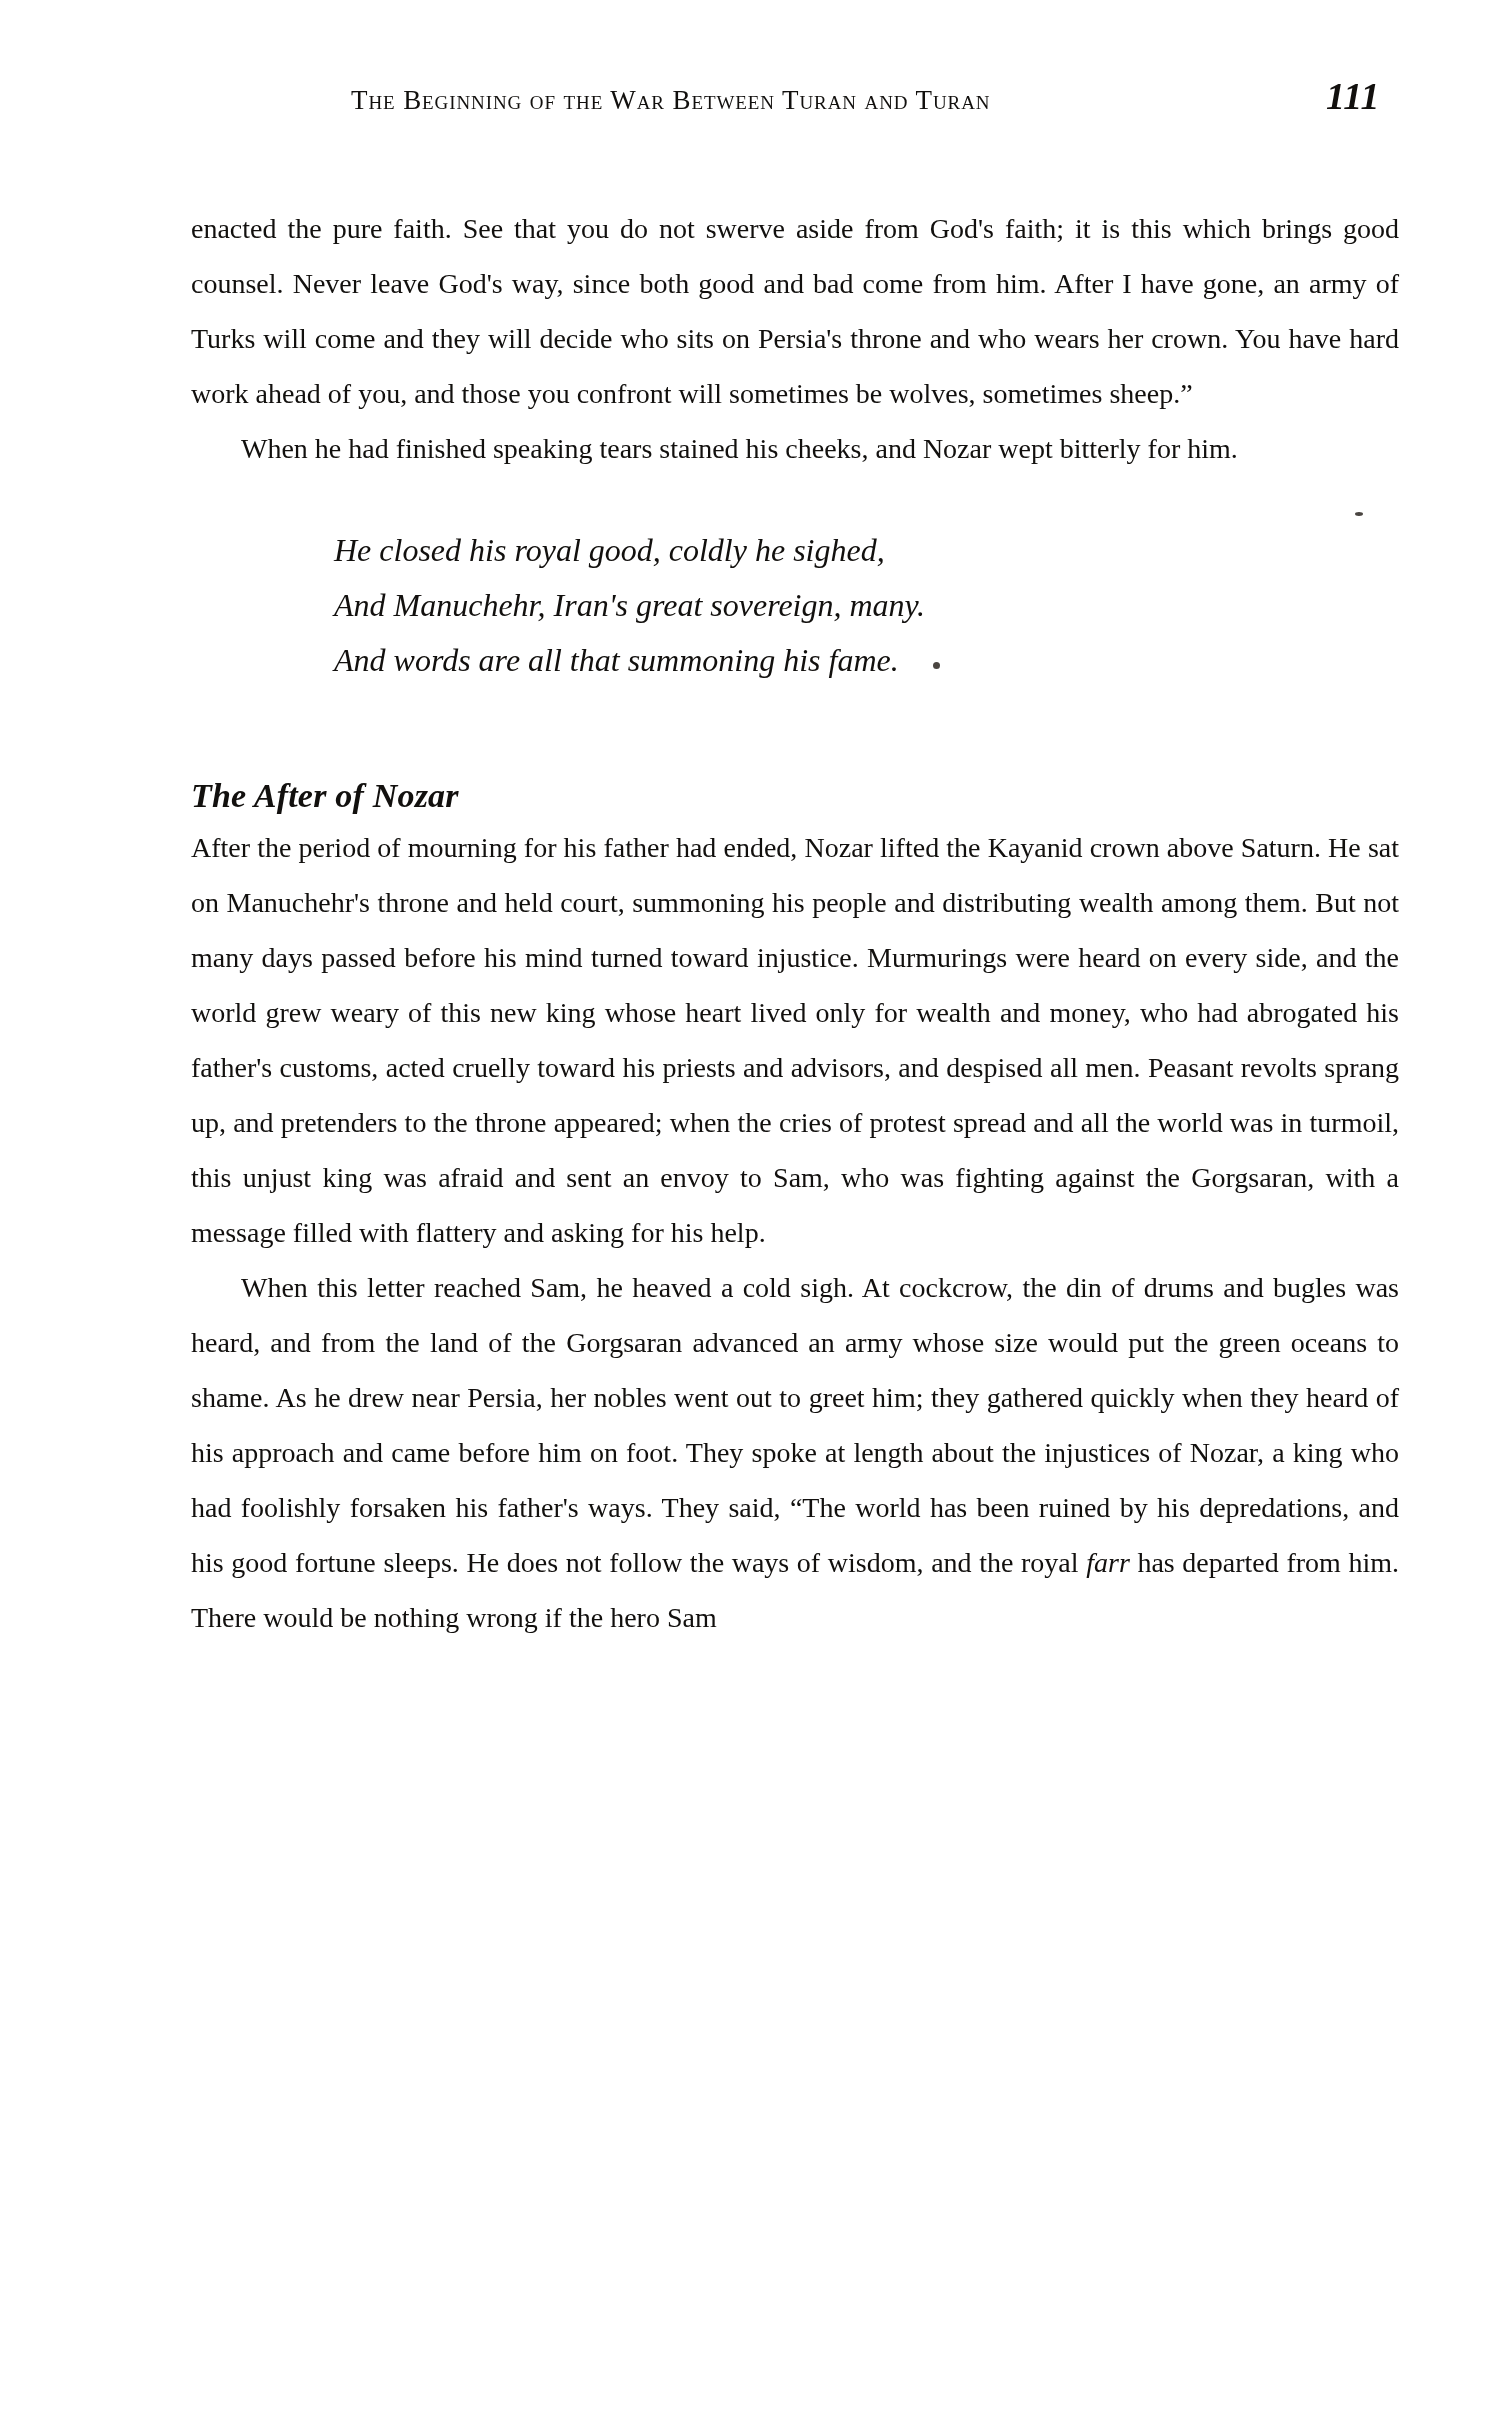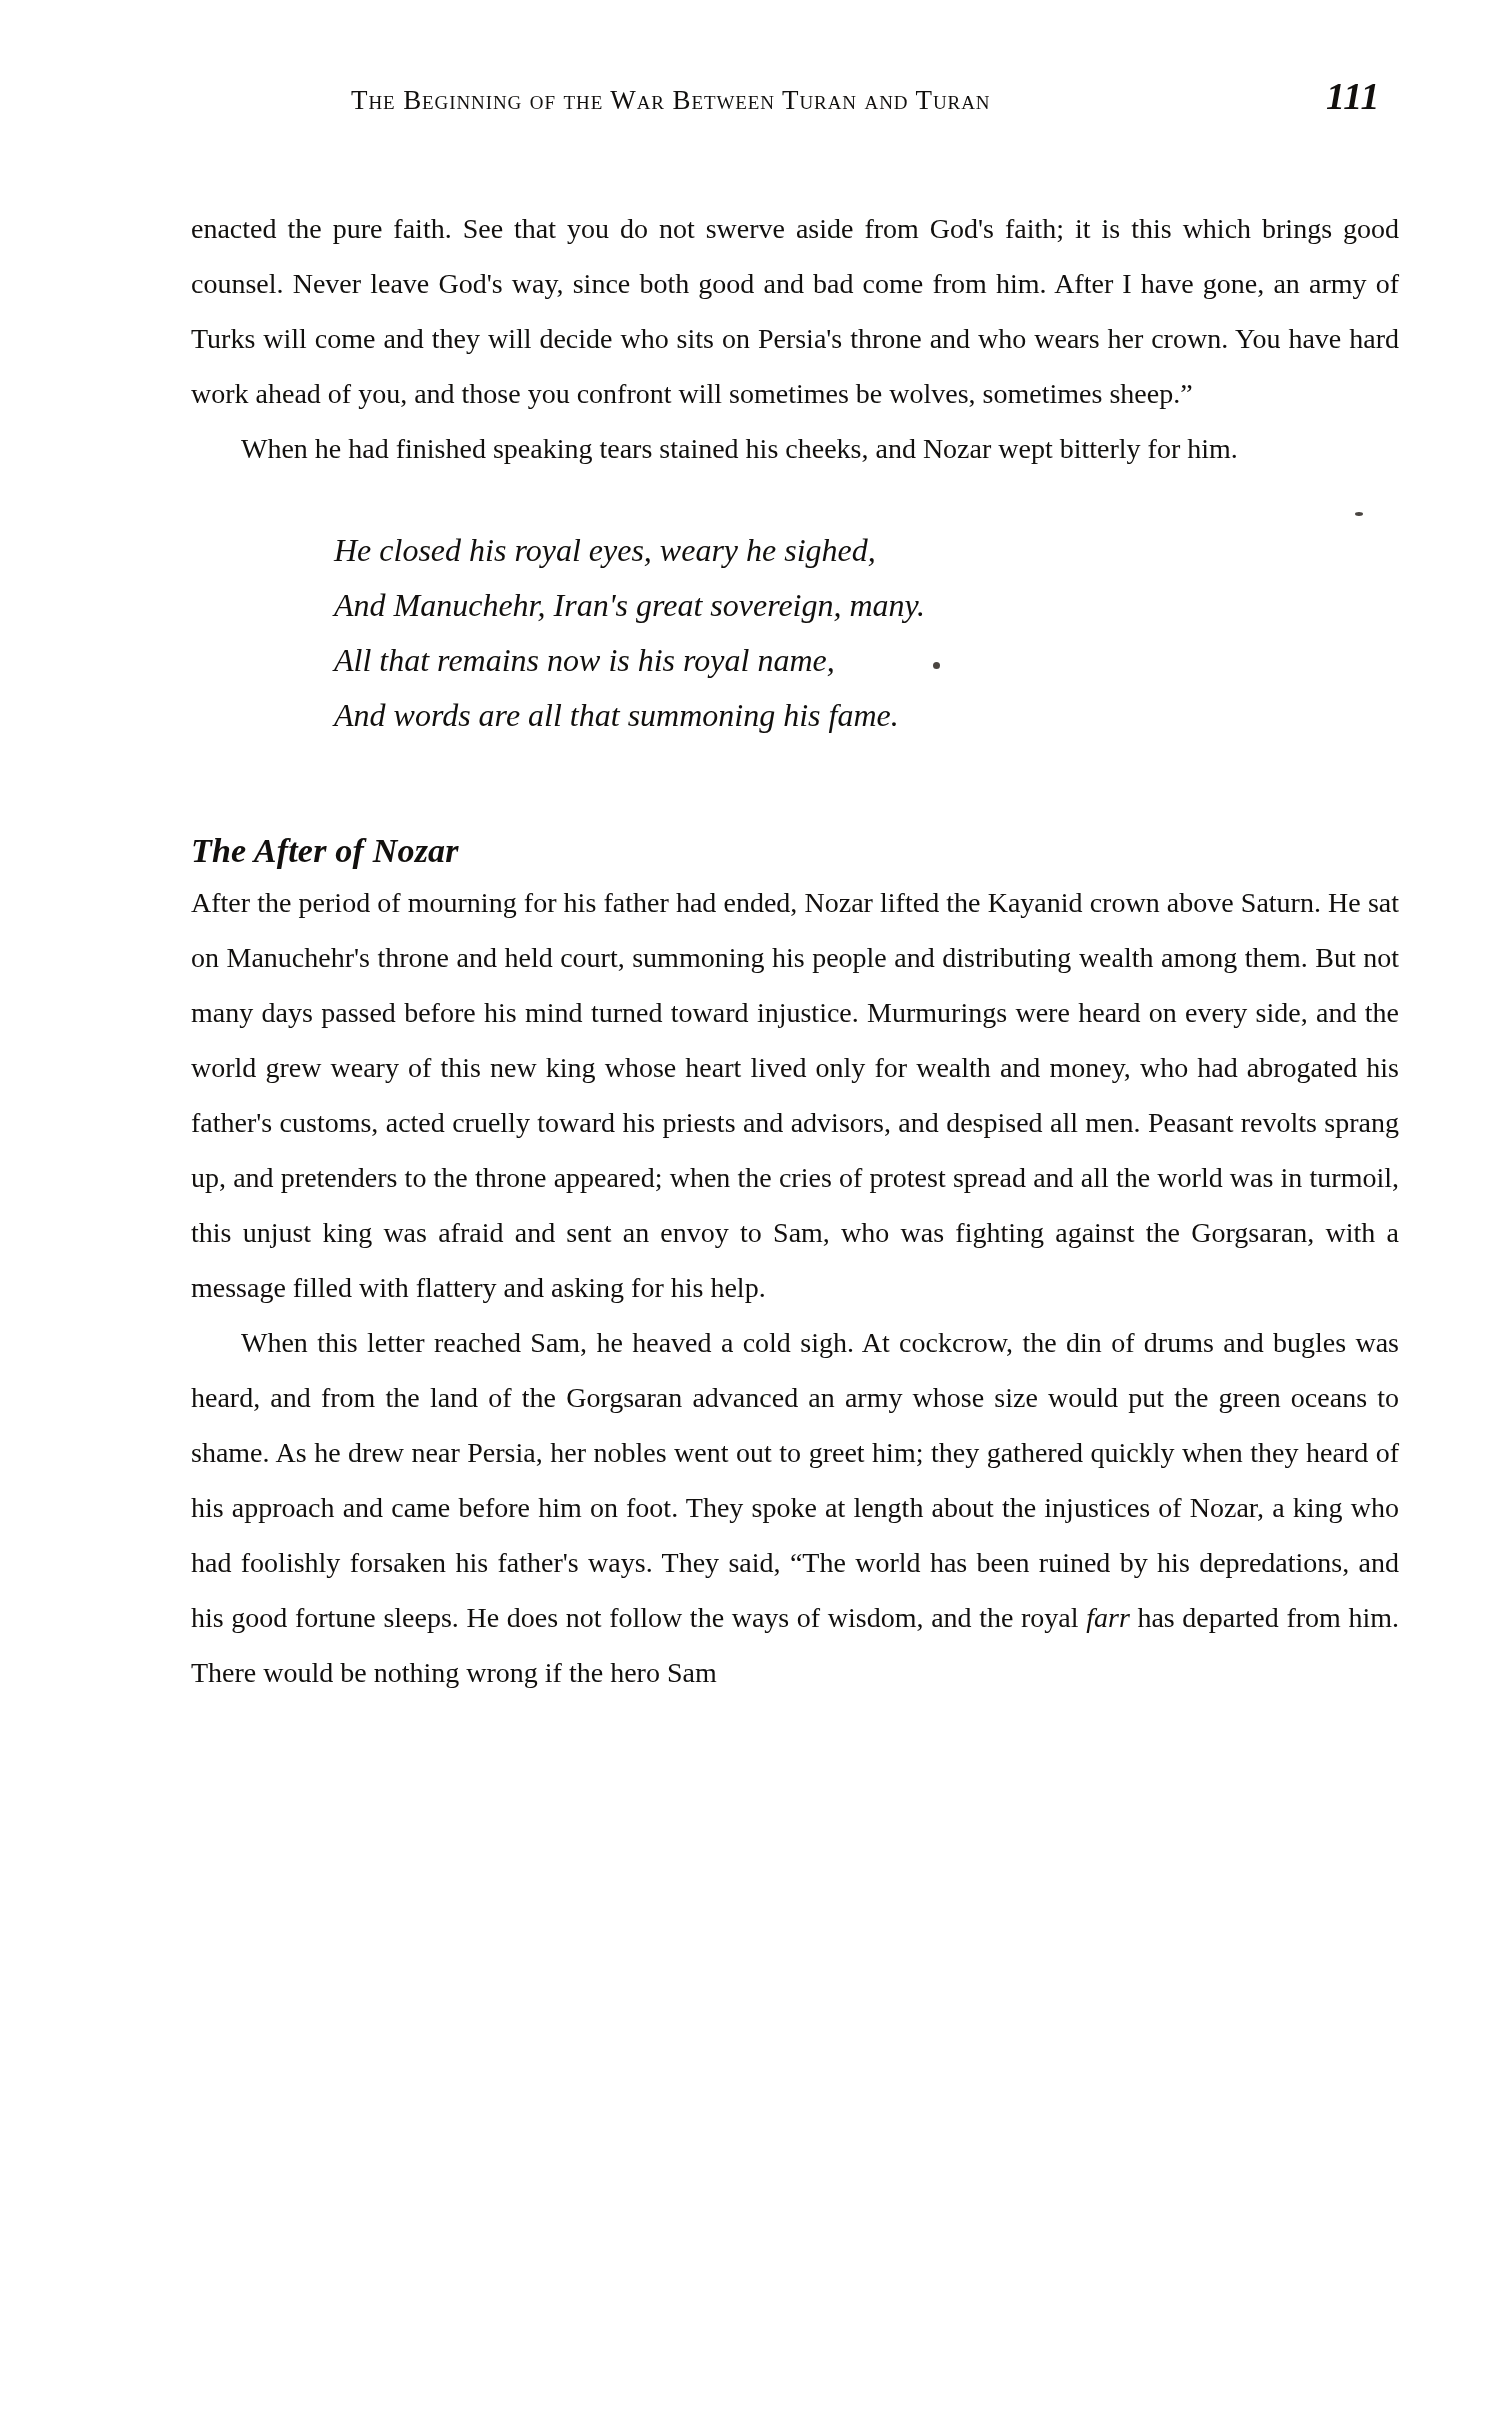--- a/index.html
+++ b/index.html
@@ -138,23 +138,22 @@
     <span class="running-head-folio">111</span>
   </div>
 
   <div class="text-block flow">
 
     <p class="body-para no-stretch">enacted the pure faith. See that you do not swerve aside from God's faith; it is this which brings good counsel. Never leave God's way, since both good and bad come from him. After I have gone, an army of Turks will come and they will decide who sits on Persia's throne and who wears her crown. You have hard work ahead of you, and those you confront will sometimes be wolves, sometimes sheep.”</p>
 
     <p class="body-para indented no-stretch">When he had finished speaking tears stained his cheeks, and Nozar wept bitterly for him.</p>
 
     <div class="verse-block">
-      <div class="verse-line">He closed his royal eyes, weary he sighed,</div>
+      <div class="verse-line">He closed his royal good, coldly he sighed,</div>
       <div class="verse-line">And Manuchehr, Iran's great sovereign, many.</div>
-      <div class="verse-line">All that remains now is his royal name,</div>
       <div class="verse-line">And words are all that summoning his fame.</div>
     </div>
 
     <h2 class="section-heading">The After of Nozar</h2>
 
     <p class="body-para no-stretch">After the period of mourning for his father had ended, Nozar lifted the Kayanid crown above Saturn. He sat on Manuchehr's throne and held court, summoning his people and distributing wealth among them. But not many days passed before his mind turned toward injustice. Murmurings were heard on every side, and the world grew weary of this new king whose heart lived only for wealth and money, who had abrogated his father's customs, acted cruelly toward his priests and advisors, and despised all men. Peasant revolts sprang up, and pretenders to the throne appeared; when the cries of protest spread and all the world was in turmoil, this unjust king was afraid and sent an envoy to Sam, who was fighting against the Gorgsaran, with a message filled with flattery and asking for his help.</p>
 
     <p class="body-para indented no-stretch">
       <span>When this letter reached Sam, he heaved a cold sigh. At cockcrow, the din of drums and bugles was heard, and from the land of the Gorgsaran advanced an army whose size would put the green oceans to shame. As he drew near Persia, her nobles went out to greet him; they gathered quickly when they heard of his approach and came before him on foot. They spoke at length about the injustices of Nozar, a king who had foolishly forsaken his father's ways. They said, “The world has been ruined by his depredations, and his good fortune sleeps. He does not follow the ways of wisdom, and the royal </span><em class="farr">farr</em><span> has departed from him. There would be nothing wrong if the hero Sam</span>
     </p>

